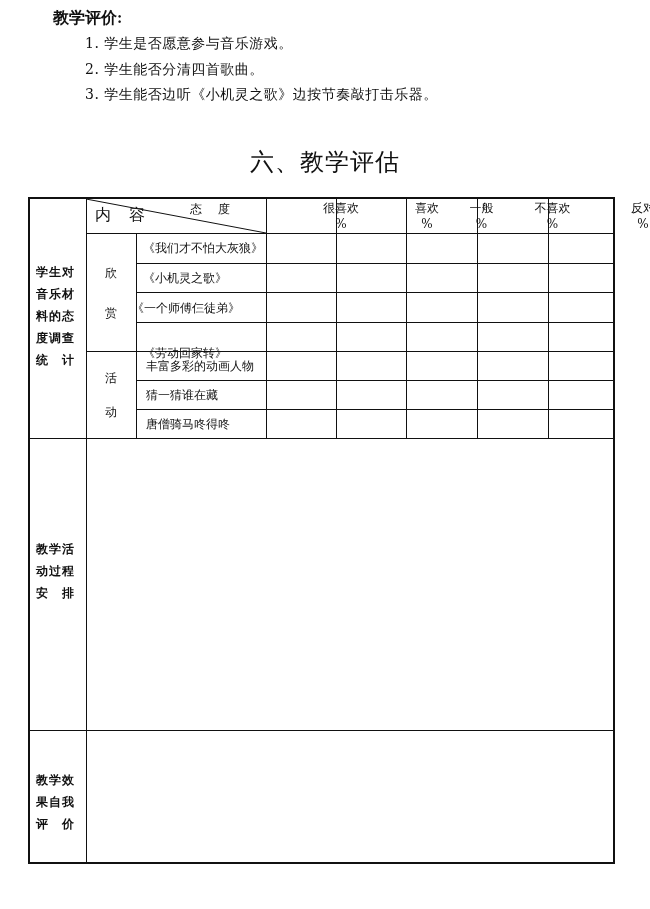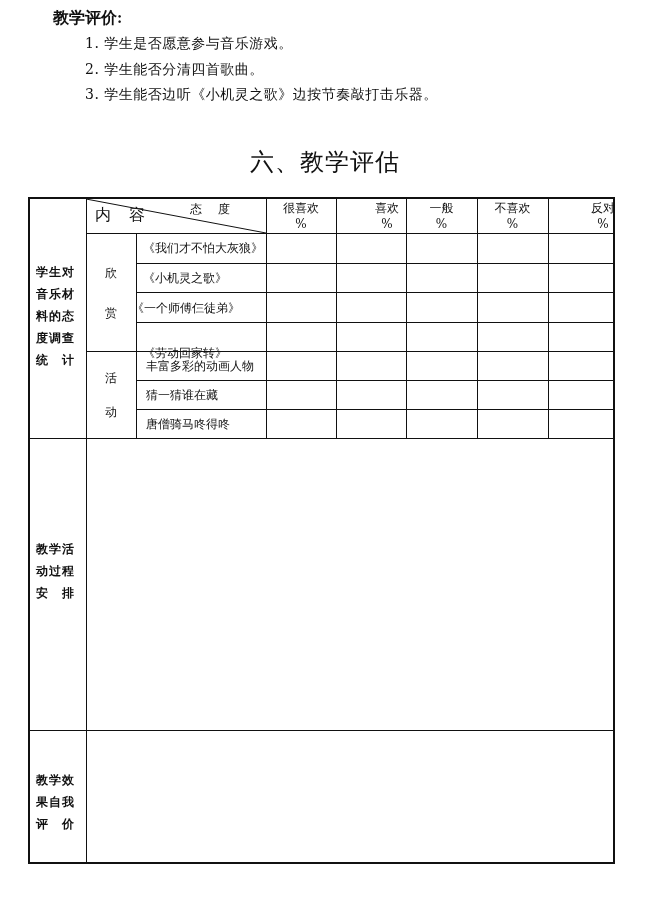--- a/index.html
+++ b/index.html
@@ -5,21 +5,21 @@
   html, body { margin: 0; padding: 0; background: #ffffff; }
   body { width: 650px; height: 909px; position: relative; overflow: hidden;
          font-family: "DejaVu Serif", "Liberation Serif", serif; color: #111; }
   .abs { position: absolute; }
   .eval-heading { left: 53px; top: 8px; font-size: 16px; font-weight: bold;
                   font-family: Liberation Serif, serif; }
   .eval-item { left: 53px; font-size: 14px; letter-spacing: 0.5px; margin-left: 32px; }
   .section-title { left: 0; width: 650px; text-align: center; top: 146px; font-size: 24px; letter-spacing: 1px; }
   .line { position: absolute; background: #111; }
   .txt { position: absolute; font-size: 12px; line-height: 14px; white-space: nowrap; }
-  .hdr { position: absolute; font-size: 12px; text-align: center; line-height: 16px; }
+  .hdr { position: absolute; font-size: 12px; text-align: center; line-height: 16px; padding-left: 40px; }
   .side { position: absolute; font-size: 12px; line-height: 22px; letter-spacing: 1px; font-weight: bold; }
   .page-num { left: 40px; top: 924px; font-size: 20px; text-align: center; }
   .cell { position: absolute; }
 </style>
 </head>
 <body>
 
 <div class="abs eval-heading">教学评价:</div>
 <div class="abs eval-item" style="top:35px">1. 学生是否愿意参与音乐游戏。</div>
 <div class="abs eval-item" style="top:61px">2. 学生能否分清四首歌曲。</div>

